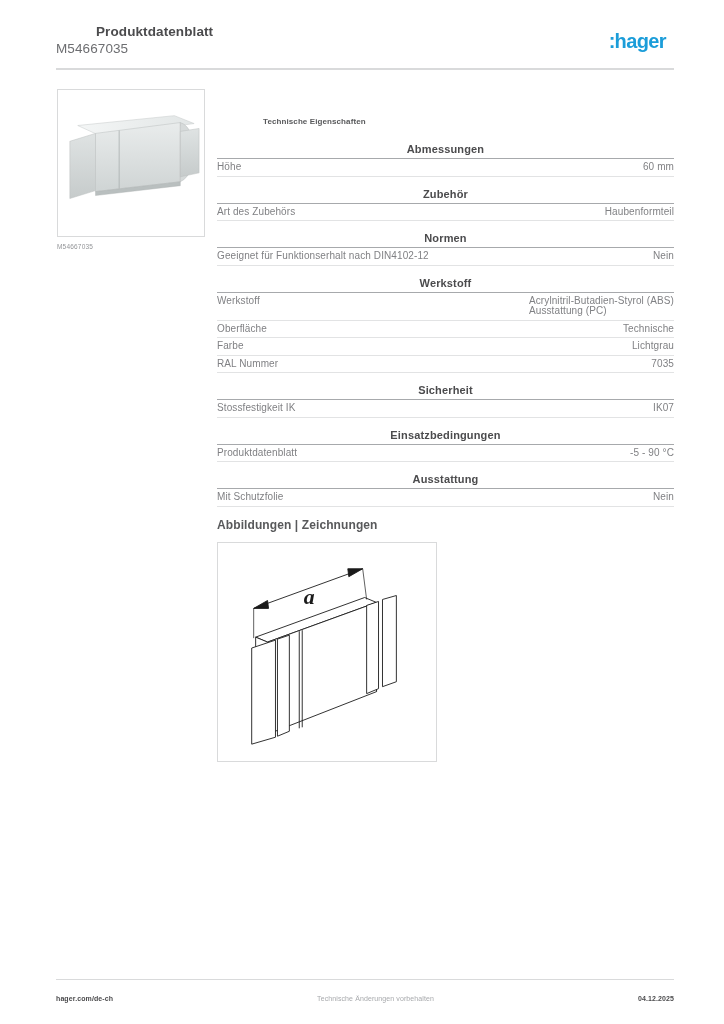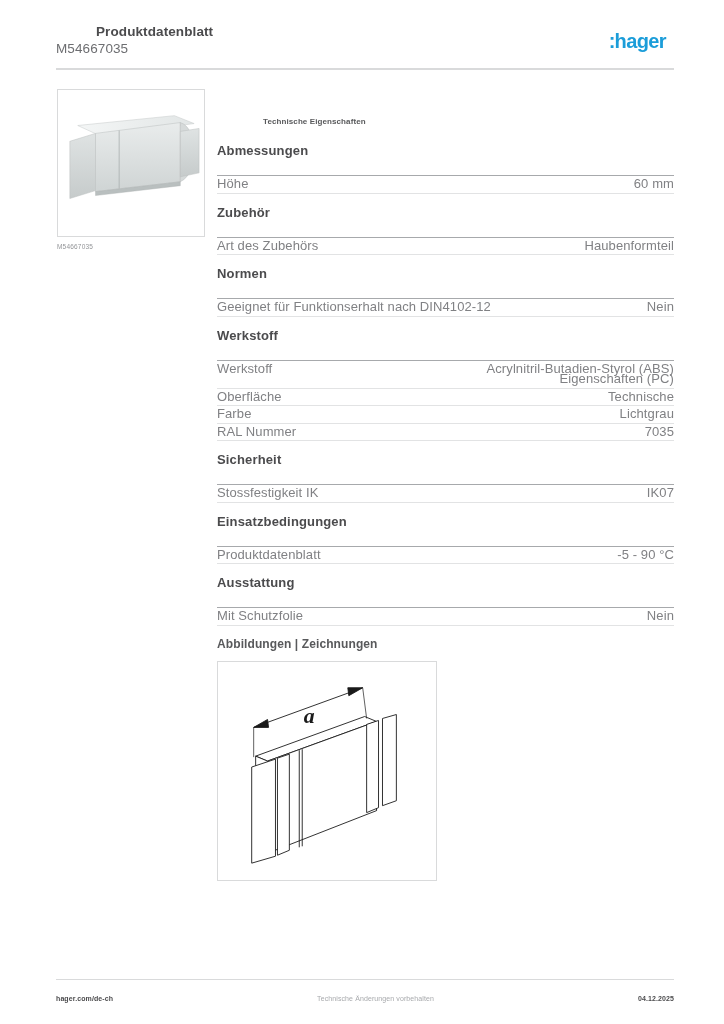--- a/index.html
+++ b/index.html
@@ -91,40 +91,41 @@
     font-weight: bold;
     color: #58595b;
     letter-spacing: .1px;
     margin-left: 46px;
   }
 
   
   .spec-table { margin-top: 17px; }
   .spec-group { margin-bottom: 11px; }
   .group-title {
-    font-size: 13px;
+    font-size: 11px;
     font-weight: bold;
     color: #4b4b4d;
     letter-spacing: .15px;
-    padding-bottom: 17px;
+    padding-bottom: 3px;
     border-bottom: 1px solid #a7a9ac;
+    text-align: center;
   }
   .spec-row {
     display: flex;
     justify-content: space-between;
     align-items: flex-start;
     border-bottom: 1px solid #e2e3e4;
     padding: 3px 0 3px 0;
-    font-size: 13px;
+    font-size: 10px;
     color: #808184;
     letter-spacing: .1px;
     line-height: 10.5px;
   }
   .spec-label { flex: 0 1 auto; padding-right: 12px; }
-  .spec-value { flex: 0 0 auto; text-align: right; white-space: pre-line; }
+  .spec-value { flex: 0 0 auto; white-space: pre-line; }
 
   
   .drawings-title {
     margin-top: 9px;
     font-size: 12px;
     font-weight: bold;
     color: #58595b;
     letter-spacing: .1px;
   }
   .drawing-box {
@@ -245,21 +246,21 @@
         <span class="spec-label">Geeignet für Funktionserhalt nach DIN4102-12</span>
         <span class="spec-value">Nein</span>
       </div>
     </div>
 
     <div class="spec-group">
       <div class="group-title">Werkstoff</div>
       <div class="spec-row">
         <span class="spec-label">Werkstoff</span>
         <span class="spec-value">Acrylnitril-Butadien-Styrol (ABS)
-Eigenschaften (PC)</span>
+Ausstattung (PC)</span>
       </div>
       <div class="spec-row">
         <span class="spec-label">Oberfläche</span>
         <span class="spec-value">Technische</span>
       </div>
       <div class="spec-row">
         <span class="spec-label">Farbe</span>
         <span class="spec-value">Lichtgrau</span>
       </div>
       <div class="spec-row">

